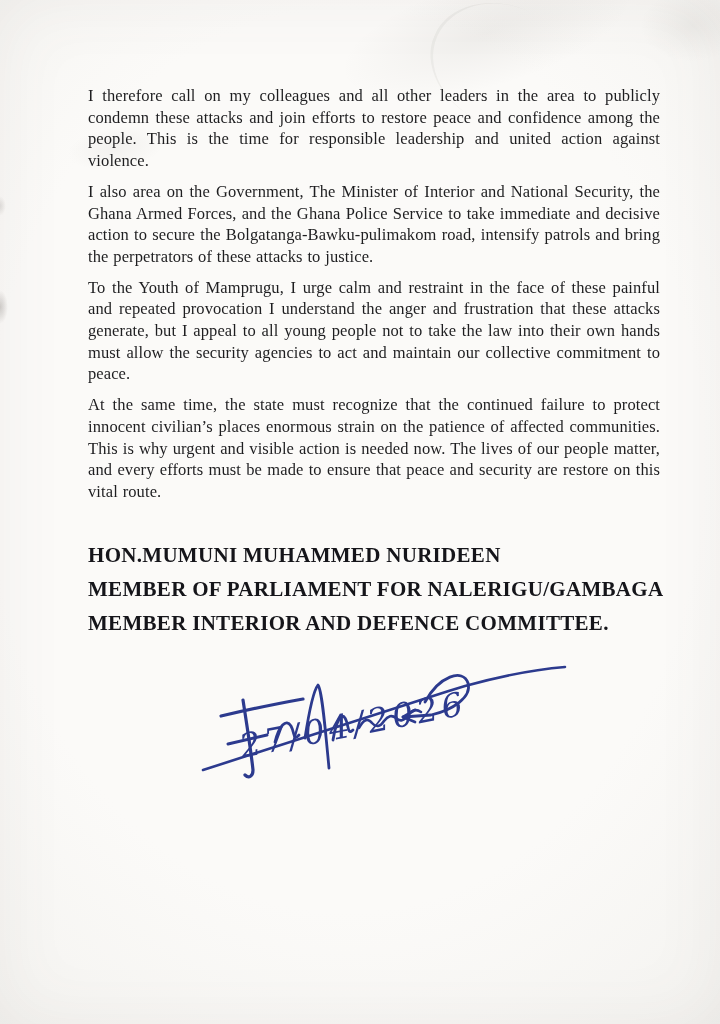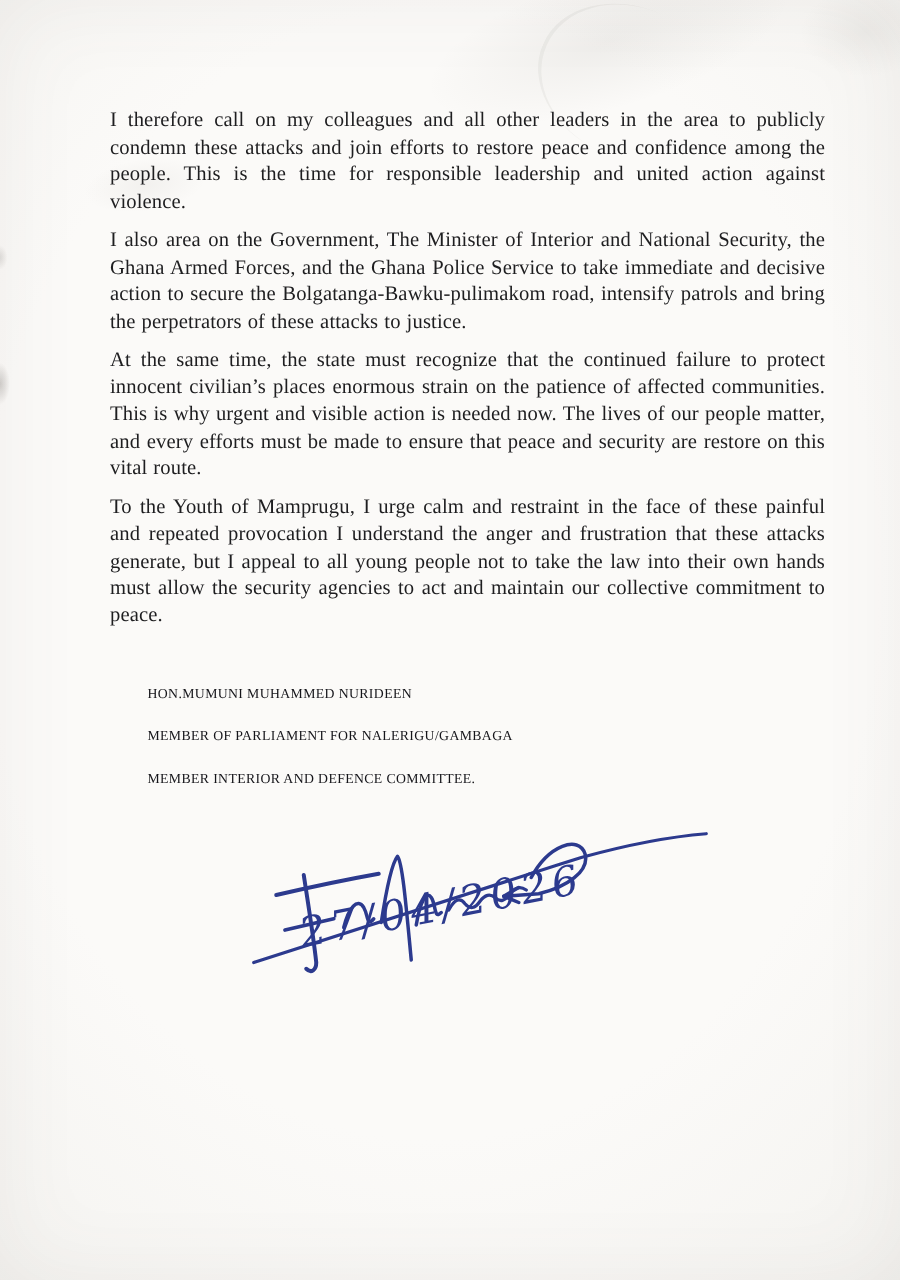--- a/index.html
+++ b/index.html
@@ -54,27 +54,26 @@
   .content p {
     margin:0 0 9px 0;
     font-size:16.5px;
     line-height:21.7px;
     text-align:justify;
     letter-spacing:0.1px;
     word-spacing:0.6px;
   }
   .sig-block { margin-top:35px; }
   .sig-line {
-    font-weight:normal;
-    font-size:11px;
+    font-weight:bold;
+    font-size:21px;
     line-height:34px;
     letter-spacing:0.3px;
     color:#15151a;
     white-space:nowrap;
-    margin-left:30px;
   }
 
   .signature-svg {
     position:absolute; left:175px; top:656px;
     width:395px; height:142px;
   }
   .signature-svg path { fill:none; stroke-linecap:round; stroke-linejoin:round; }
 
   .hand-date {
     position:absolute; left:240px; top:727px;
@@ -96,22 +95,22 @@
   <div class="crease-a"></div>
   <div class="crease-b"></div>
   <div class="crease-c"></div>
   <div class="crease-d"></div>
   <div class="speck-left"></div>
   <div class="speck-left2"></div>
 
   <div class="content">
     <p>I therefore call on my colleagues and all other leaders in the area to publicly condemn these attacks and join efforts to restore peace and confidence among the people. This is the time for responsible leadership and united action against violence.</p>
     <p>I also area on the Government, The Minister of Interior and National Security, the Ghana Armed Forces, and the Ghana Police Service to take immediate and decisive action to secure the Bolgatanga-Bawku-pulimakom road, intensify patrols and bring the perpetrators of these attacks to justice.</p>
+    <p>To the Youth of Mamprugu, I urge calm and restraint in the face of these painful and repeated provocation I understand the anger and frustration that these attacks generate, but I appeal to all young people not to take the law into their own hands must allow the security agencies to act and maintain our collective commitment to peace.</p>
     <p>At the same time, the state must recognize that the continued failure to protect innocent civilian’s places enormous strain on the patience of affected communities. This is why urgent and visible action is needed now. The lives of our people matter, and every efforts must be made to ensure that peace and security are restore on this vital route.</p>
-    <p>To the Youth of Mamprugu, I urge calm and restraint in the face of these painful and repeated provocation I understand the anger and frustration that these attacks generate, but I appeal to all young people not to take the law into their own hands must allow the security agencies to act and maintain our collective commitment to peace.</p>
 
     <div class="sig-block">
       <div class="sig-line">HON.MUMUNI MUHAMMED NURIDEEN</div>
       <div class="sig-line">MEMBER OF PARLIAMENT FOR NALERIGU/GAMBAGA</div>
       <div class="sig-line">MEMBER INTERIOR AND DEFENCE COMMITTEE.</div>
     </div>
   </div>
 
   <svg class="signature-svg" viewBox="0 0 395 142" xmlns="http://www.w3.org/2000/svg" aria-hidden="true">
 

